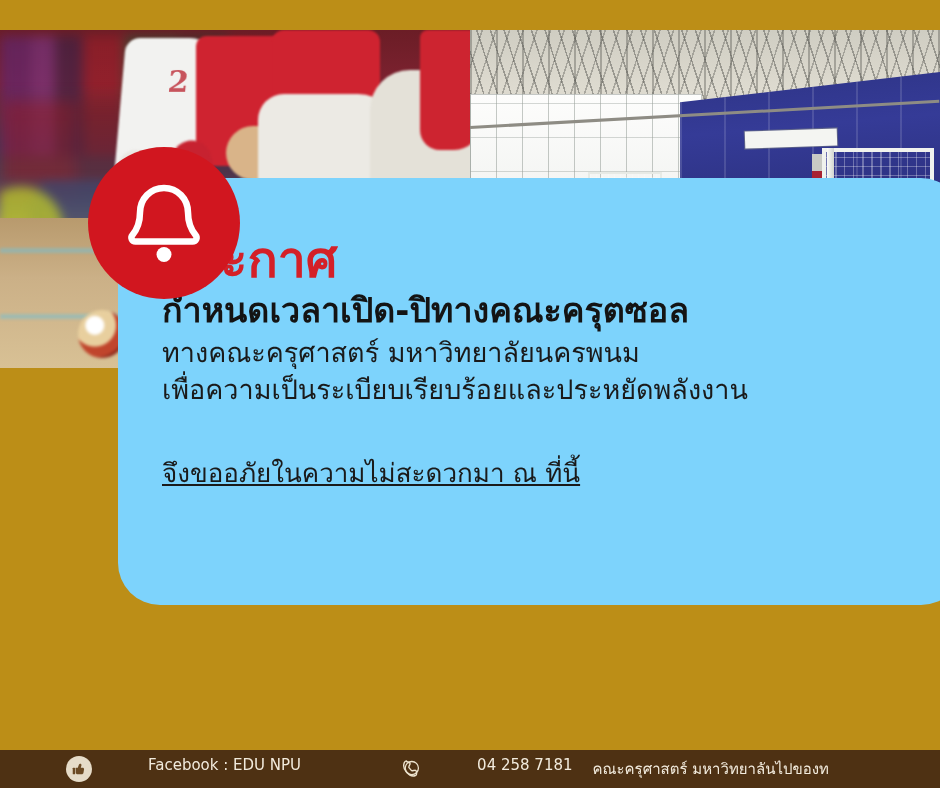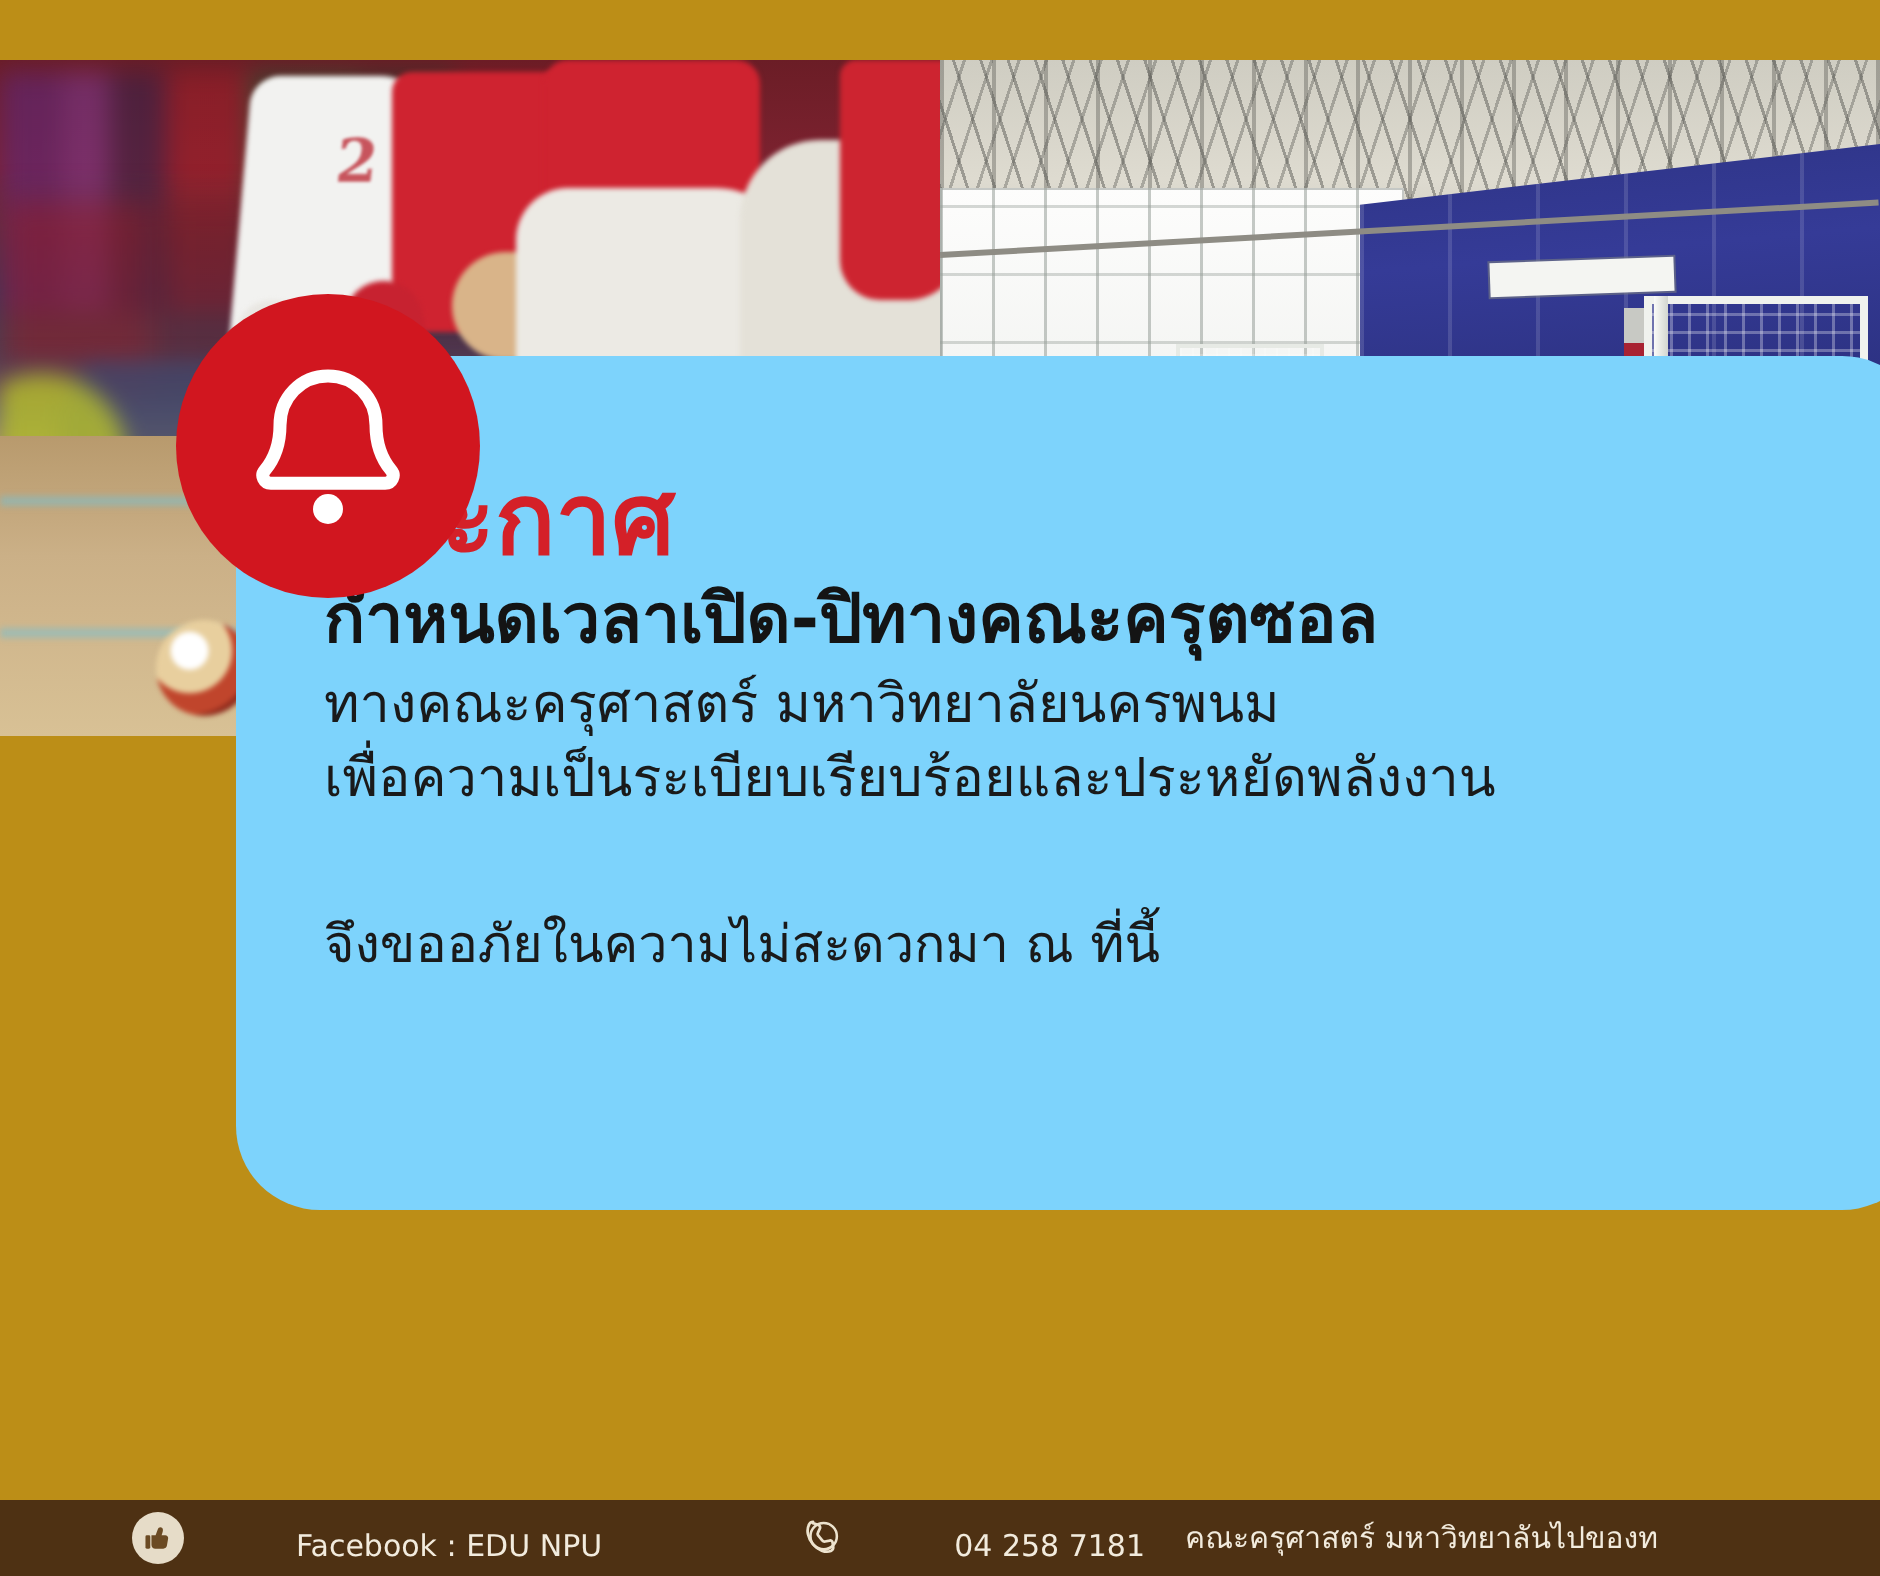--- a/index.html
+++ b/index.html
@@ -253,20 +253,21 @@
     color: #1a1a1a;
     font: 27px "DejaVu Sans", "Liberation Sans", sans-serif;
     line-height: 1.36;
     margin: 0;
   }
   .apology {
     color: #1a1a1a;
     font: 26px "DejaVu Sans", "Liberation Sans", sans-serif;
     line-height: 1.3;
     margin: 48px 0 0 0;
+    text-decoration: underline;
   }
 
   
   .bell-badge {
     position: absolute;
     left: 88px; top: 147px;
     width: 152px; height: 152px;
     border-radius: 50%;
     background: #D1161F;
     z-index: 8;
@@ -281,21 +282,21 @@
     position: absolute;
     left: 0; bottom: 0;
     width: 940px; height: 38px;
     background: #4E3113;
     z-index: 7;
     display: flex;
     align-items: center;
     padding-left: 66px;
     gap: 0;
   }
-  .fitem { display: flex; align-items: flex-end; gap: 20px; }
+  .fitem { display: flex; align-items: flex-start; gap: 20px; }
   .ficon {
     width: 26px; height: 26px; border-radius: 50%;
     display: flex; align-items: center; justify-content: center;
     flex: 0 0 auto;
   }
   .ficon.filled { background: #E6DCC8; }
   .flabel {
     color: #F2EBDD;
     font: 15px "DejaVu Sans", "Liberation Sans", sans-serif;
     white-space: nowrap;

